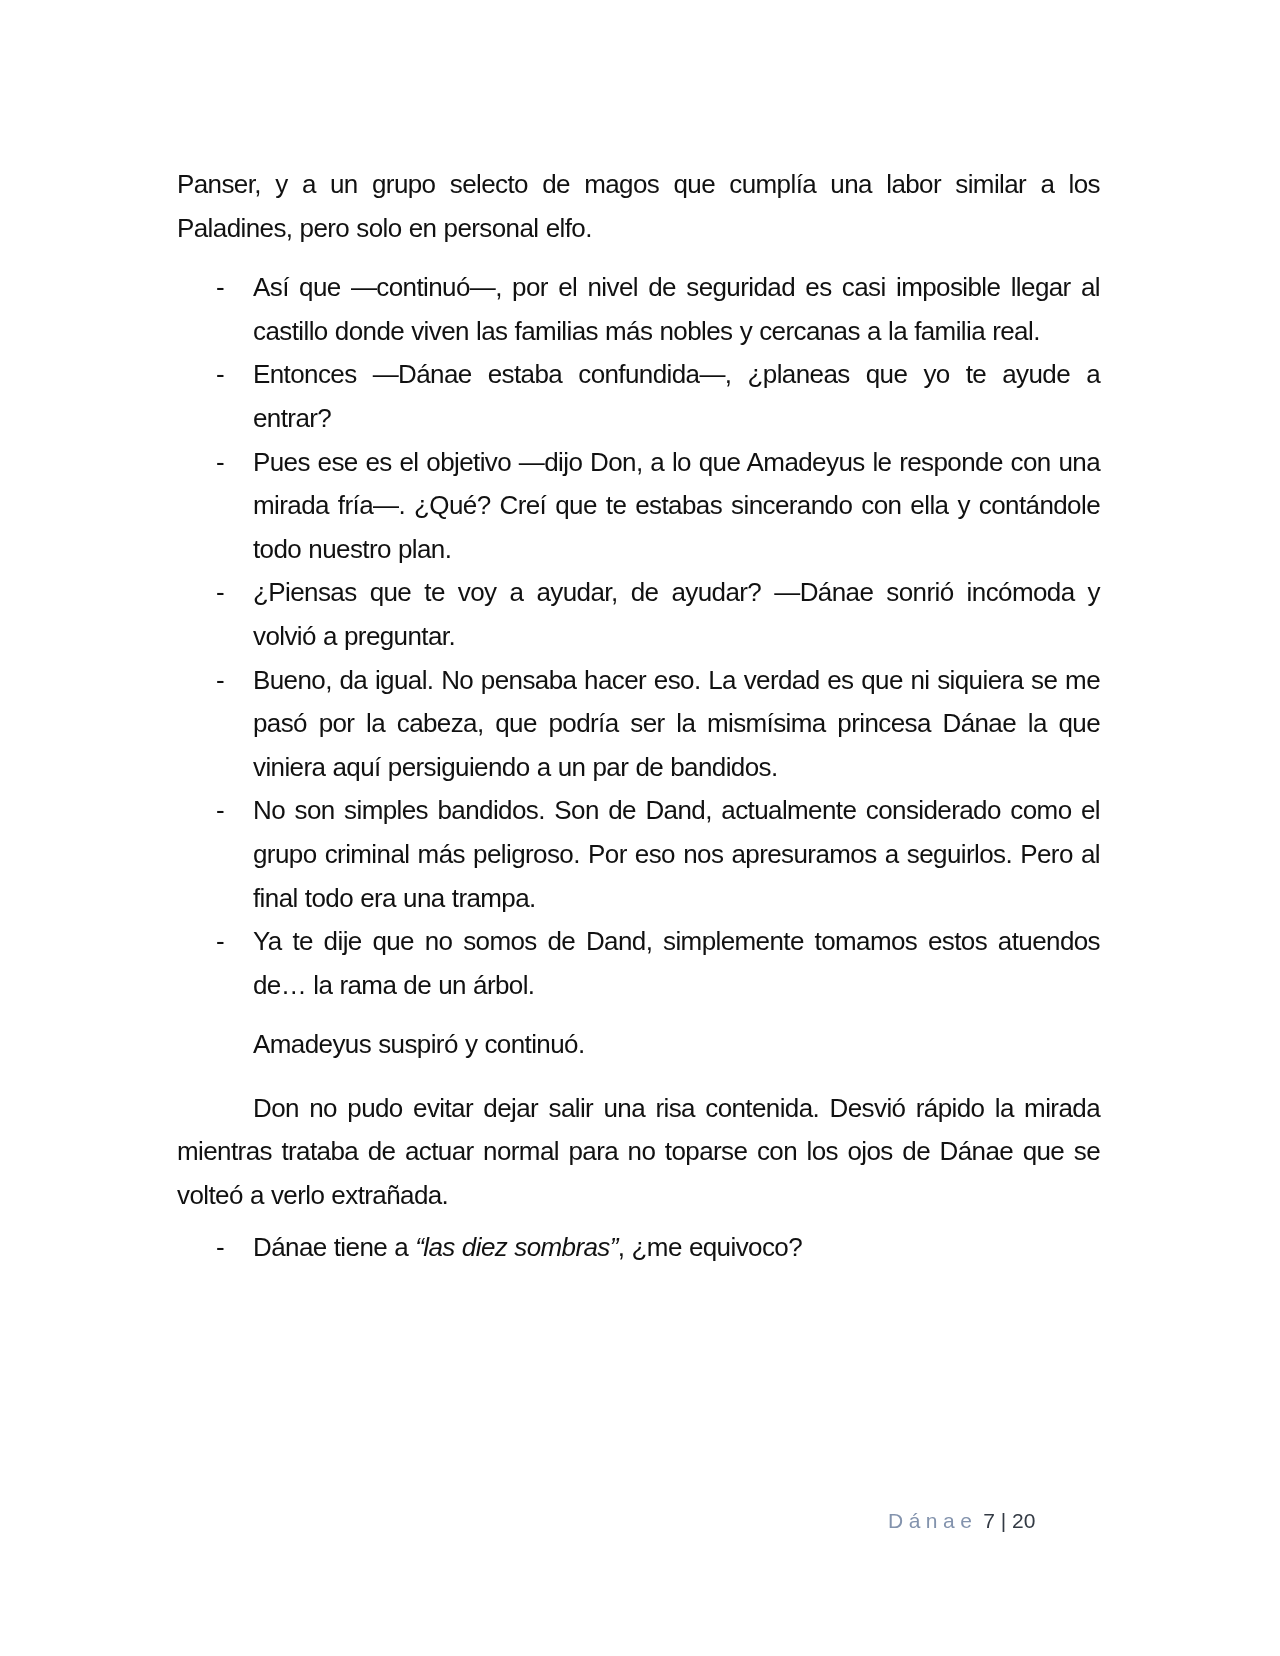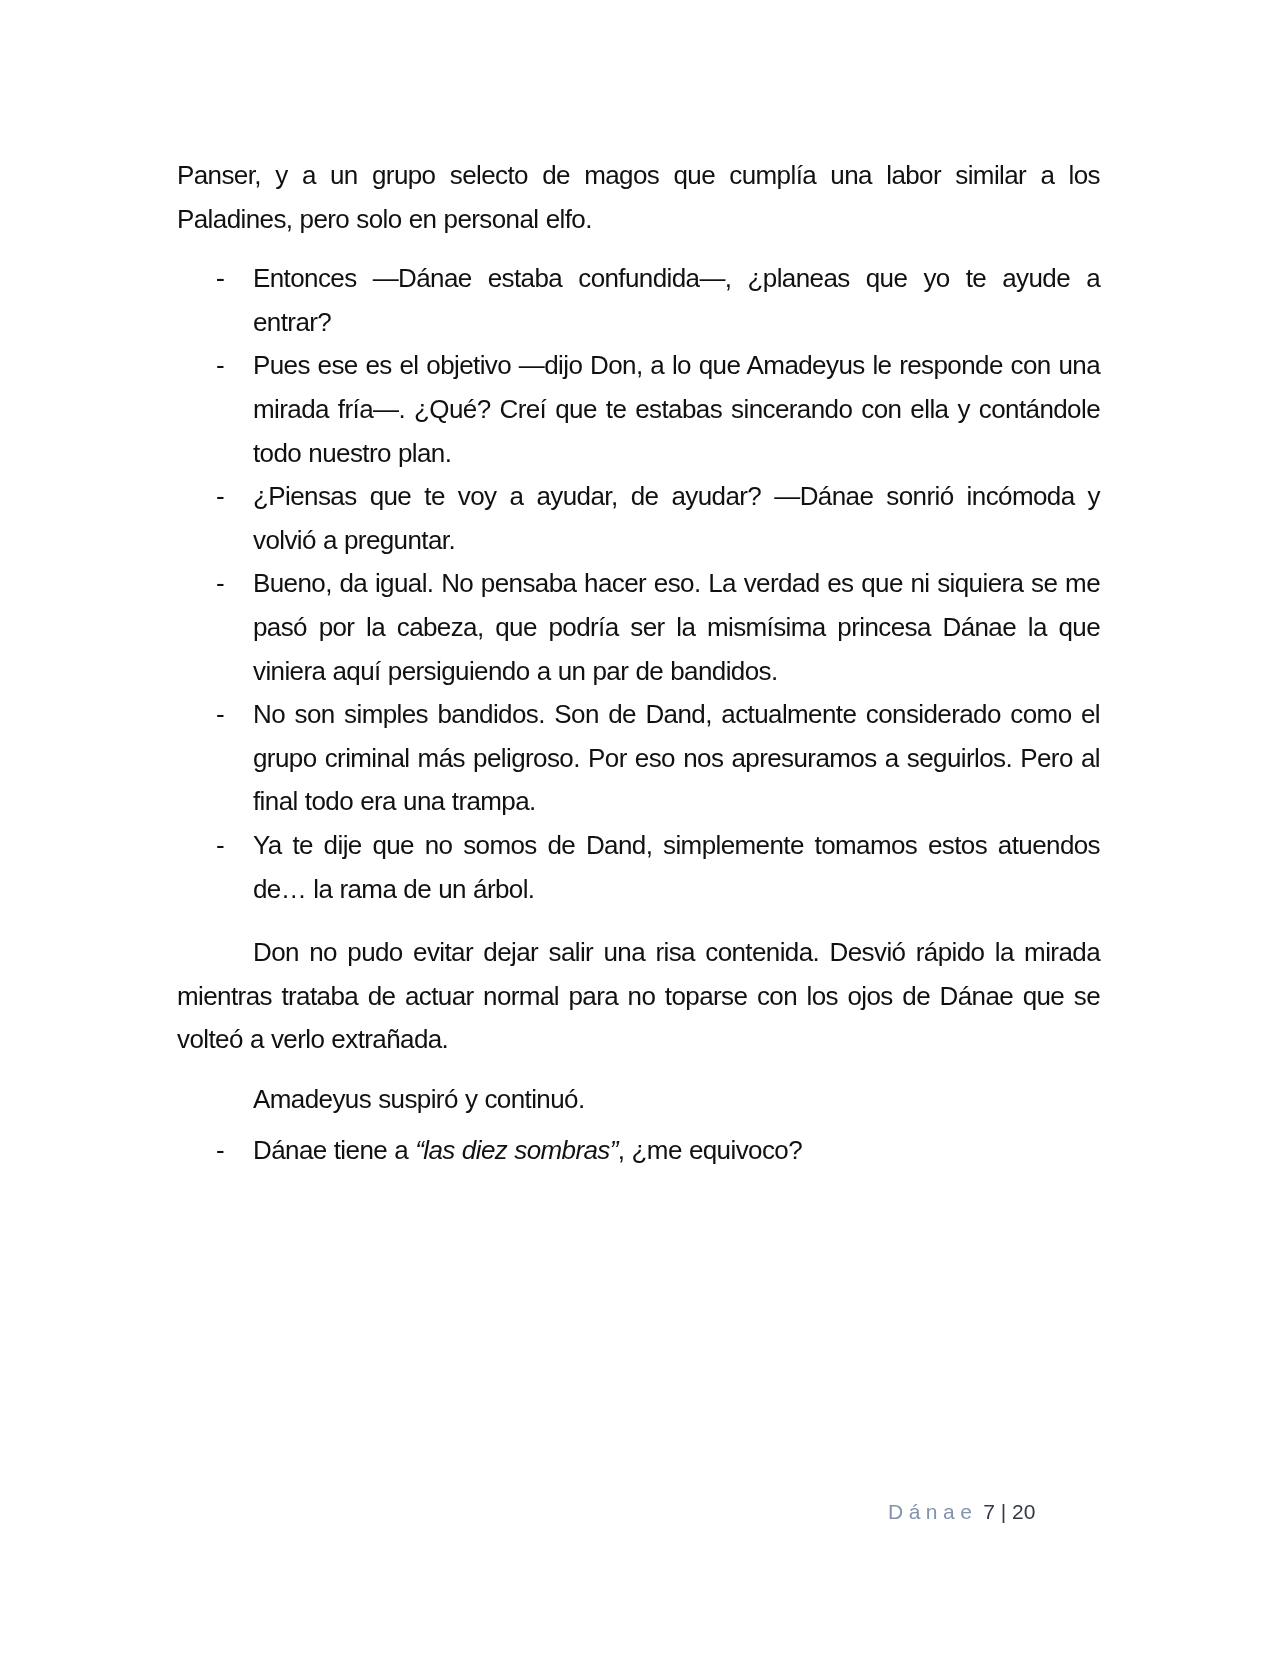--- a/index.html
+++ b/index.html
@@ -1,18 +1,18 @@
 <!DOCTYPE html>
 <html><head>
 <meta charset="utf-8">
 <style>
   html, body { margin: 0; padding: 0; background: #ffffff; }
   body { width: 1280px; height: 1656px; position: relative; overflow: hidden; }
   .page {
-    position: absolute; left: 0; top: 3px; width: 1280px; height: 1468px; background: #fff; text-decoration: underline;
+    position: absolute; left: 0; top: 12px; width: 1280px; height: 1468px; background: #fff; text-decoration: underline;
   }
   .text {
     position: absolute;
     left: 177px;
     width: 923px;
     font-family: "Liberation Sans", sans-serif;
     font-size: 26px;
     color: #111111;
     letter-spacing: -0.6px;
     word-spacing: 0.5px;
@@ -46,32 +46,32 @@
   .footer .num { color: #333a44; }
 </style>
 </head>
 <body>
 
 <div class="page">
   <div class="text" style="top:151px;">
     <p class="para">Panser, y a un grupo selecto de magos que cumplía una labor similar a los Paladines, pero solo en personal elfo.</p>
 
     <ul class="list" style="margin-top:16px;">
-      <li class="item"><span class="dash">-</span></li>
+      <li class="item"><span class="dash">-</span><span>Así que —continuó—, por el nivel de seguridad es casi imposible llegar al castillo donde viven las familias más nobles y cercanas a la familia real.</span></li>
       <li class="item"><span class="dash">-</span><span>Entonces —Dánae estaba confundida—, ¿planeas que yo te ayude a entrar?</span></li>
       <li class="item"><span class="dash">-</span><span>Pues ese es el objetivo —dijo Don, a lo que Amadeyus le responde con una mirada fría—. ¿Qué? Creí que te estabas sincerando con ella y contándole todo nuestro plan.</span></li>
       <li class="item"><span class="dash">-</span><span>¿Piensas que te voy a ayudar, de ayudar? —Dánae sonrió incómoda y volvió a preguntar.</span></li>
       <li class="item"><span class="dash">-</span><span>Bueno, da igual. No pensaba hacer eso. La verdad es que ni siquiera se me pasó por la cabeza, que podría ser la mismísima princesa Dánae la que viniera aquí persiguiendo a un par de bandidos.</span></li>
       <li class="item"><span class="dash">-</span><span>No son simples bandidos. Son de Dand, actualmente considerado como el grupo criminal más peligroso. Por eso nos apresuramos a seguirlos. Pero al final todo era una trampa.</span></li>
       <li class="item"><span class="dash">-</span><span>Ya te dije que no somos de Dand, simplemente tomamos estos atuendos de… la rama de un árbol.</span></li>
     </ul>
 
+    <p class="para indent" style="margin-top:16px;">Amadeyus suspiró y continuó.</p>
+
     <p class="para indent" style="margin-top:20px;">Don no pudo evitar dejar salir una risa contenida. Desvió rápido la mirada mientras trataba de actuar normal para no toparse con los ojos de Dánae que se volteó a verlo extrañada.</p>
-
-    <p class="para indent" style="margin-top:16px;">Amadeyus suspiró y continuó.</p>
 
     <ul class="list" style="margin-top:8px;">
       <li class="item" style="text-align:left;">
         <span class="dash">-</span><span>Dánae tiene a </span><span class="italic">“las diez sombras”</span><span>, ¿me equivoco?</span>
       </li>
     </ul>
   </div>
 
   <div class="footer">
     <span class="label">Dánae</span>

